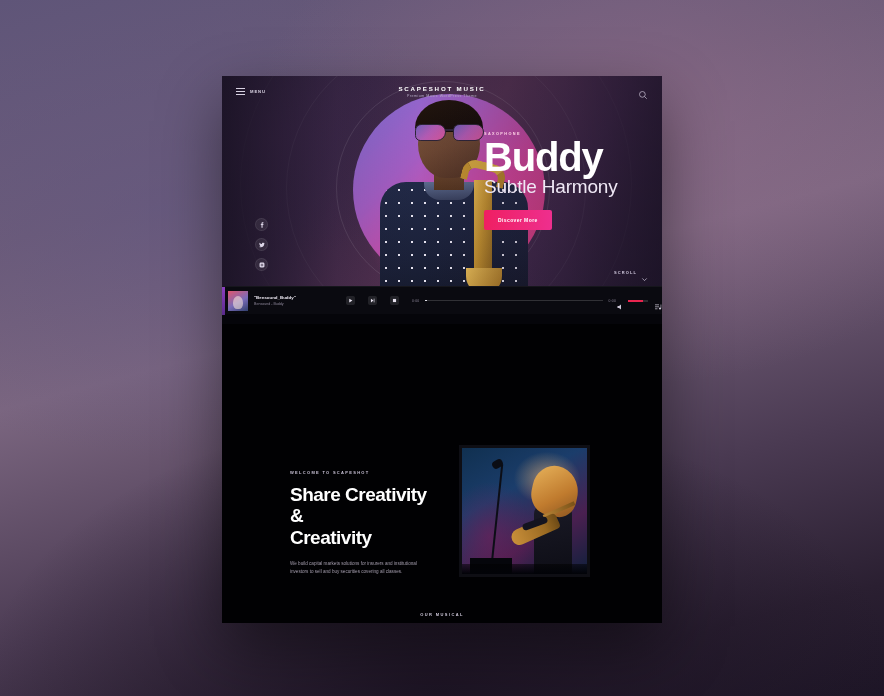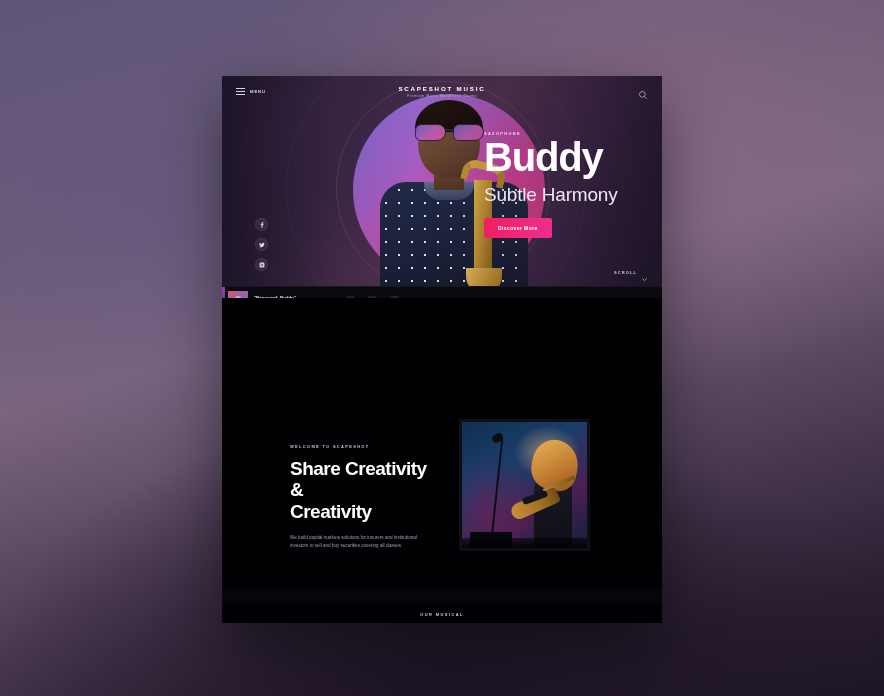--- a/index.html
+++ b/index.html
@@ -146,21 +146,21 @@
   .eyebrow {
     font-size: 3.8px; letter-spacing: 1.4px; font-weight: 700; color: #ffd3e6;
     text-transform: uppercase;
   }
   .hero-title {
     font-size: 40px; line-height: 0.96; font-weight: 800; color: #ffffff;
     letter-spacing: -1.2px; margin-top: 2px;
   }
   .hero-sub {
     font-size: 19px; line-height: 1.1; font-weight: 400; color: #efe8f5;
-    letter-spacing: -0.2px; margin-top: 9px;
+    letter-spacing: -0.2px; margin-top: 1px;
   }
   .discover {
     margin-top: 12px; display: inline-block;
     padding: 7px 14px; border: none; border-radius: 2px; cursor: pointer;
     background: linear-gradient(90deg, #ef1f62 0%, #ee2f8e 100%);
     color: #fff; font-size: 5px; font-weight: 700; letter-spacing: 0.4px;
     font-family: "Liberation Sans", sans-serif;
   }
 
   
@@ -214,21 +214,21 @@
   .pl-vol {
     width: 20px; height: 2px; background: rgba(255,255,255,0.14);
     margin: 0 6px 0 4px; position: relative; cursor: pointer;
   }
   .pl-vol i { position: absolute; left: 0; top: 0; height: 2px; width: 75%; background: #e9254f; }
   .pl-ico { width: 8px; height: 8px; cursor: pointer; }
   .pl-ico svg { width: 8px; height: 8px; fill: #cdc7d8; }
 
   
   .about {
-    position: absolute; left: 0; top: 222px; width: 440px; height: 290px;
+    position: absolute; left: 0; top: 248px; width: 440px; height: 290px;
     background: #010103;
   }
   .about-inner { position: absolute; left: 68px; top: 146px; width: 150px; }
   .kicker {
     font-size: 4px; letter-spacing: 1.3px; font-weight: 700; color: #c9c2d6;
     text-transform: uppercase;
   }
   .about-h2 {
     font-size: 19px; line-height: 1.12; font-weight: 800; color: #ffffff;
     letter-spacing: -0.5px; margin-top: 9px;

